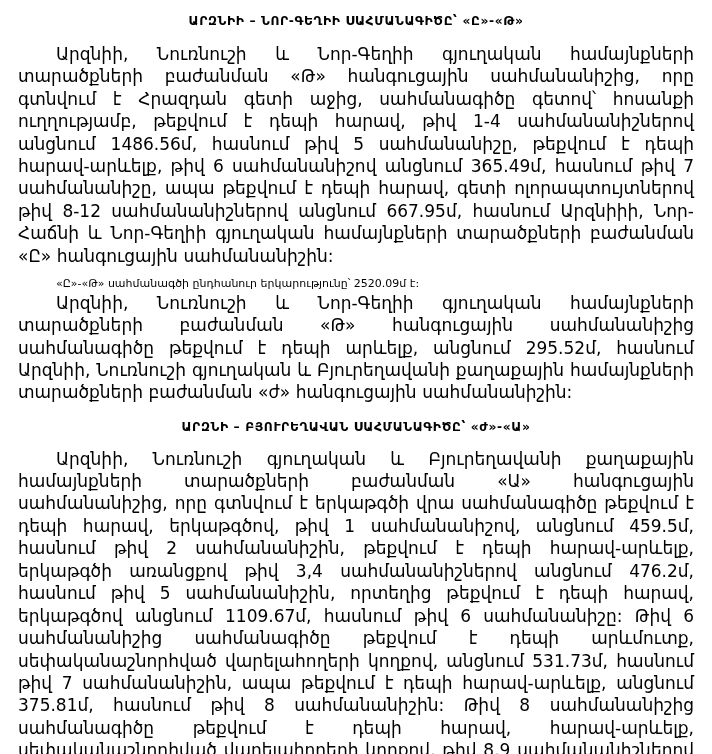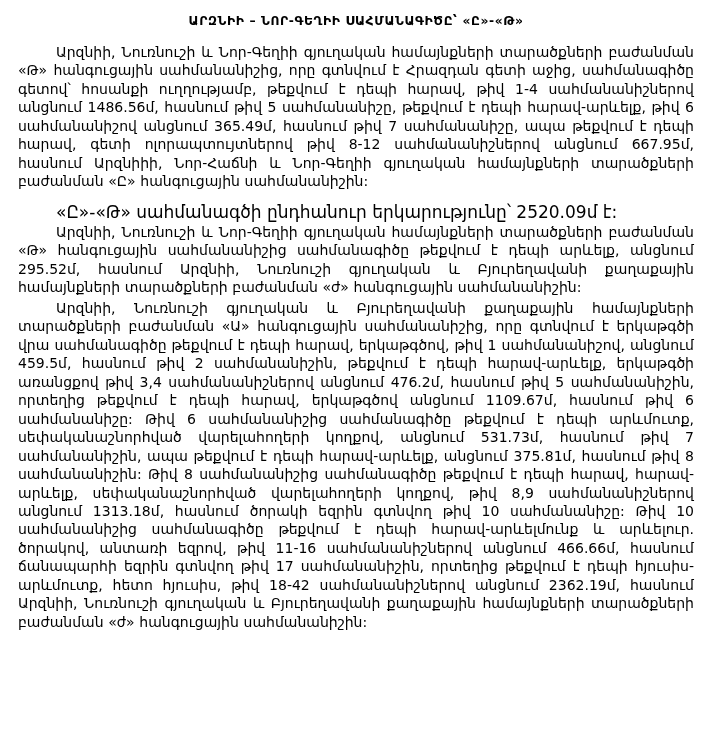--- a/index.html
+++ b/index.html
@@ -33,30 +33,30 @@
     margin: 0;
     padding: 0;
     line-height: 1.2;
     white-space: nowrap;
   }
   .title-1 { margin-top: 4px; margin-bottom: 14px; }
   .title-2 { margin-top: 16px; margin-bottom: 13px; }
   .title-3 { margin-top: 16px; margin-bottom: 13px; }
 
   p.body {
-    font-size: 14px;
+    font-size: 17px;
     line-height: 1.32;
     text-align: justify;
     text-justify: inter-word;
     margin: 0 0 2px 0;
     text-indent: 38px;
     word-spacing: 0.2px;
   }
   p.summary {
-    font-size: 17px;
+    font-size: 11px;
     line-height: 1.32;
     text-align: left;
     margin: 10px 0 0 0;
     text-indent: 38px;
   }
   p.summary-last {
     font-size: 12.1px;
     line-height: 1.32;
     text-align: left;
     margin: 9px 0 0 0;
@@ -68,16 +68,17 @@
 
 <div class="page">
   <div class="doc">
 
     <h2 class="section-title title-1">ԱՐԶՆԻԻ – ՆՈՐ-ԳԵՂԻԻ  ՍԱՀՄԱՆԱԳԻԾԸ՝  «Ը»-«Թ»</h2>
     <p class="body">Արզնիի, Նուռնուշի և Նոր-Գեղիի գյուղական համայնքների տարածքների բաժանման «Թ» հանգուցային սահմանանիշից, որը գտնվում է Հրազդան գետի աջից, սահմանագիծը գետով՝ հոսանքի ուղղությամբ, թեքվում է դեպի հարավ, թիվ 1-4 սահմանանիշներով անցնում 1486.56մ, հասնում թիվ 5 սահմանանիշը, թեքվում է դեպի հարավ-արևելք, թիվ 6 սահմանանիշով անցնում 365.49մ, հասնում թիվ 7 սահմանանիշը, ապա թեքվում է դեպի հարավ, գետի ոլորապտույտներով թիվ 8-12 սահմանանիշներով անցնում 667.95մ, հասնում Արզնիիի, Նոր-Հաճնի և Նոր-Գեղիի գյուղական համայնքների տարածքների բաժանման «Ը» հանգուցային սահմանանիշին:</p>
     <p class="summary">«Ը»-«Թ»  սահմանագծի ընդհանուր երկարությունը՝  2520.09մ է:</p>
 
     <p class="body">Արզնիի, Նուռնուշի և Նոր-Գեղիի գյուղական համայնքների տարածքների բաժանման «Թ» հանգուցային սահմանանիշից սահմանագիծը թեքվում է դեպի արևելք, անցնում 295.52մ, հասնում      Արզնիի, Նուռնուշի գյուղական և Բյուրեղավանի քաղաքային համայնքների տարածքների բաժանման «ժ» հանգուցային սահմանանիշին:</p>
 
+    <h2 class="section-title title-3">ԱՐԶՆԻ – ԲՅՈՒՐԵՂԱՎԱՆ ՍԱՀՄԱՆԱԳԻԾԸ՝  «ժ»-«Ա»</h2>
     <p class="body">Արզնիի, Նուռնուշի գյուղական և Բյուրեղավանի քաղաքային համայնքների տարածքների բաժանման «Ա» հանգուցային սահմանանիշից, որը գտնվում է երկաթգծի վրա սահմանագիծը թեքվում է դեպի հարավ, երկաթգծով, թիվ 1 սահմանանիշով, անցնում 459.5մ, հասնում թիվ 2 սահմանանիշին, թեքվում է դեպի հարավ-արևելք, երկաթգծի առանցքով թիվ 3,4 սահմանանիշներով անցնում 476.2մ, հասնում թիվ 5 սահմանանիշին, որտեղից թեքվում է դեպի հարավ, երկաթգծով անցնում 1109.67մ, հասնում թիվ 6 սահմանանիշը: Թիվ 6 սահմանանիշից սահմանագիծը թեքվում է դեպի արևմուտք, սեփականաշնորհված վարելահողերի կողքով, անցնում 531.73մ, հասնում թիվ 7 սահմանանիշին, ապա թեքվում է դեպի հարավ-արևելք, անցնում 375.81մ, հասնում թիվ 8 սահմանանիշին: Թիվ 8 սահմանանիշից սահմանագիծը թեքվում է դեպի հարավ, հարավ-արևելք, սեփականաշնորհված վարելահողերի կողքով, թիվ 8,9 սահմանանիշներով անցնում 1313.18մ, հասնում ծորակի եզրին գտնվող թիվ 10 սահմանանիշը: Թիվ 10 սահմանանիշից    սահմանագիծը թեքվում է դեպի հարավ-արևելմունք և արևելուր. ծորակով, անտառի եզրով, թիվ 11-16 սահմանանիշներով անցնում 466.66մ, հասնում ճանապարհի եզրին գտնվող թիվ 17 սահմանանիշին, որտեղից թեքվում է դեպի հյուսիս-արևմուտք, հետո հյուսիս, թիվ 18-42 սահմանանիշներով անցնում 2362.19մ, հասնում Արզնիի, Նուռնուշի գյուղական և Բյուրեղավանի քաղաքային համայնքների տարածքների բաժանման «ժ» հանգուցային սահմանանիշին:</p>
 
   </div>
 </div>
 
 </body></html>

